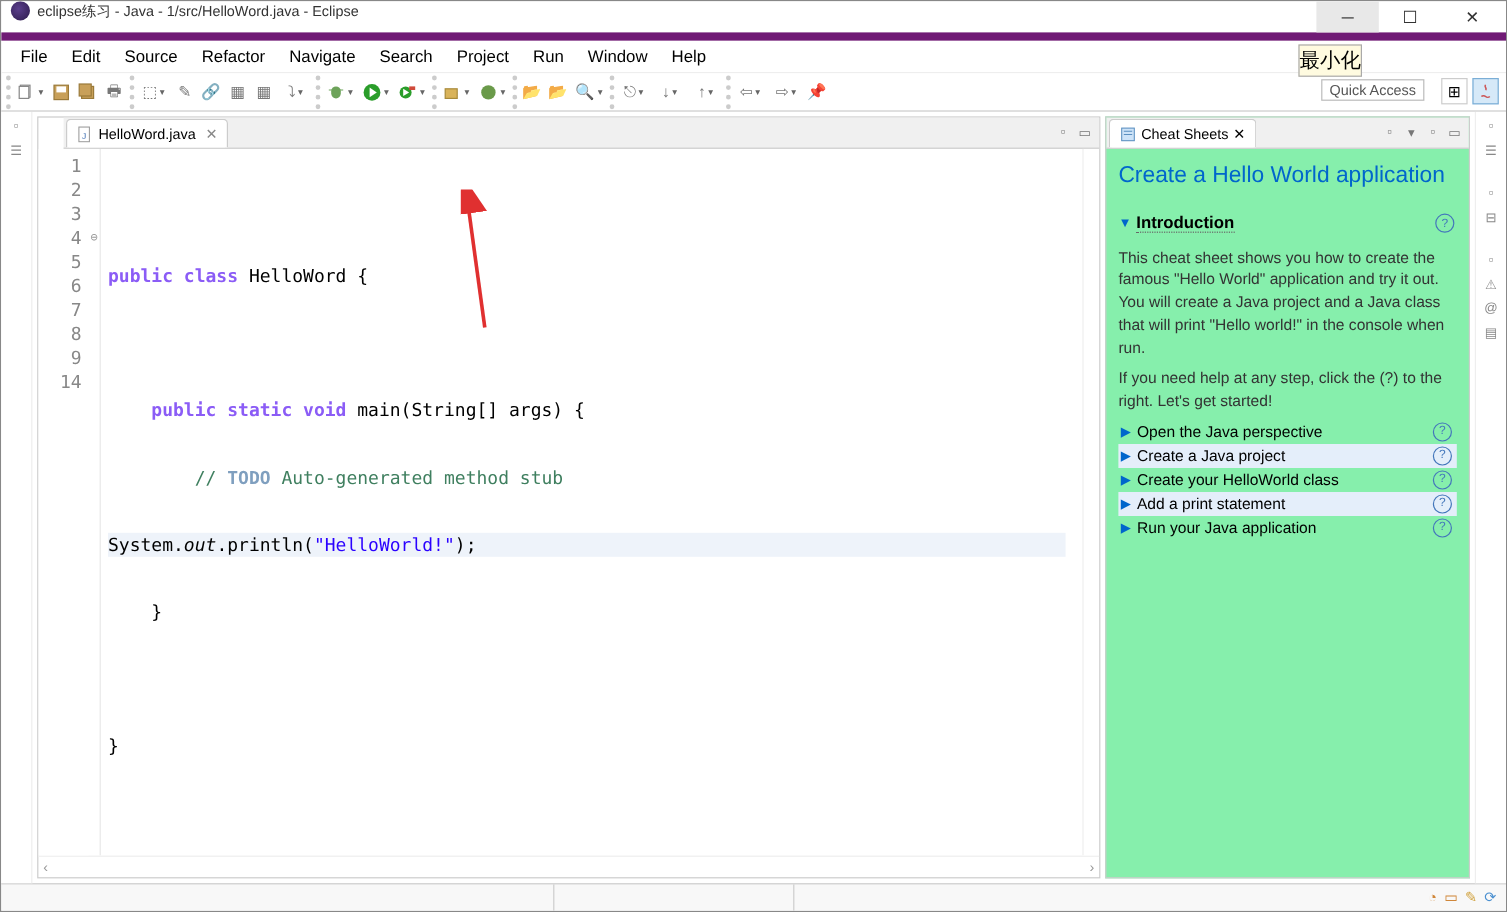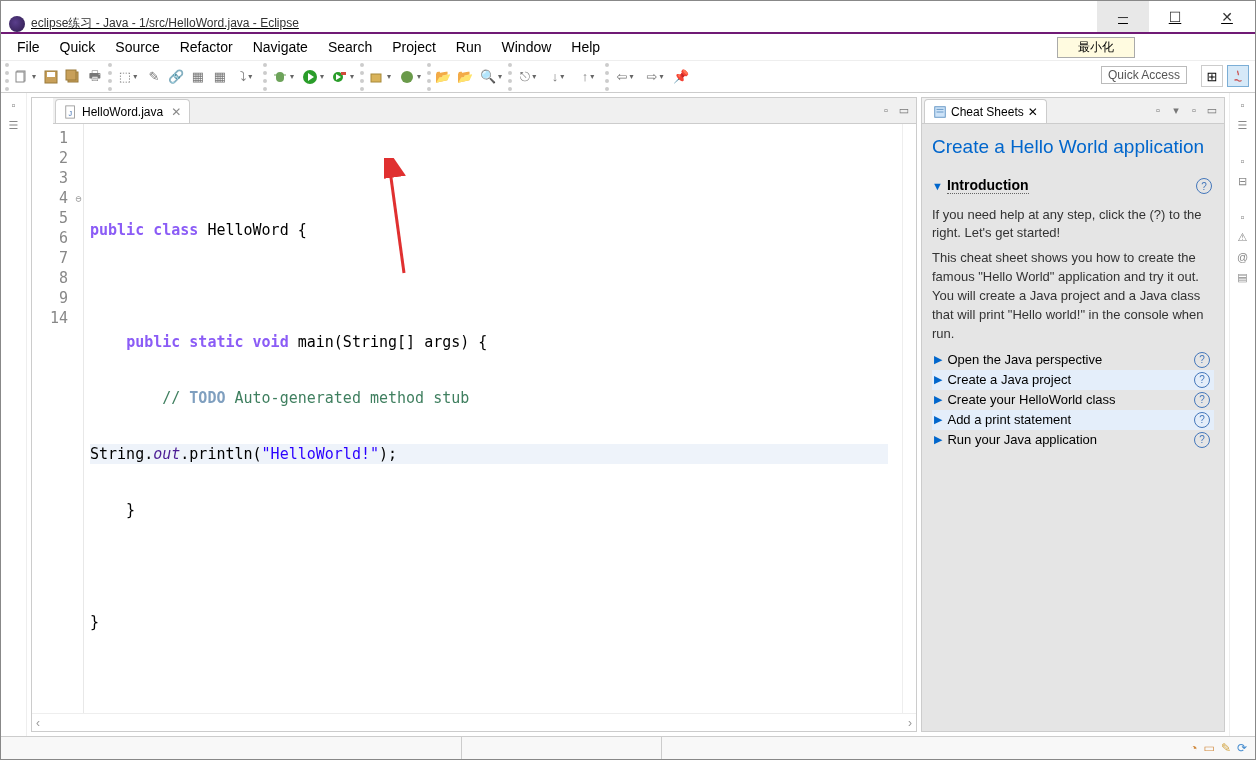--- a/index.html
+++ b/index.html
@@ -1,23 +1,23 @@
 <!DOCTYPE html>
 <html><head>
 <meta charset="utf-8">
 <style>
 * { box-sizing: border-box; margin: 0; padding: 0; }
 body { font-family: "Segoe UI", "Microsoft YaHei", sans-serif; font-size: 13px; background: #f5f5f5; width: 1256px; height: 760px; overflow: hidden; position: relative; border: 1px solid #888;}
-.titlebar { height: 33px; background: #fff; display: flex; align-items: flex-end; padding: 0 2px 0 8px; border-bottom: 2px solid #701a75; text-decoration: underline;}
+.titlebar { height: 33px; background: #fff; display: flex; align-items: flex-start; padding: 0 2px 0 8px; border-bottom: 7px solid #701a75;}
 .titlebar .app-icon { width: 16px; height: 16px; background: radial-gradient(circle at 40% 40%, #5a3e8c, #2c1a4a); border-radius: 50%; margin-right: 6px;}
 .titlebar .title { flex: 1; font-size: 12px; color: #333;}
 .titlebar .win-btns { display: flex; height: 100%;}
 .titlebar .win-btn { width: 52px; display: flex; align-items: center; justify-content: center; font-size: 14px; color: #333; cursor: pointer;}
 .titlebar .win-btn.min { background: #e8e8e8; position: relative;}
-.titlebar .tooltip { position: absolute; top: 36px; right: 120px; background: #fffbe0; border: 1px solid #aaa; padding: 1px 20px; font-size: 12px; z-index: 100;}
+.titlebar .tooltip { position: absolute; top: 36px; right: 120px; background: #fffbe0; border: 1px solid #aaa; padding: 1px 0; font-size: 17px; z-index: 100;}
 .menubar { height: 27px; background: #fff; display: flex; align-items: center; padding: 0 8px; font-size: 14px; gap: 4px; border-bottom: 1px solid #eee;}
 .menubar span { padding: 2px 8px; cursor: pointer;}
 .toolbar { height: 32px; background: #fff; display: flex; align-items: center; padding: 0 4px; gap: 2px; border-bottom: 1px solid #ccc; position: relative;}
 .tool-group { display:flex; align-items:center; border-left: 4px dotted #ccc; padding-left: 1px; height: 28px;}
 .tool-btn { width: 20px; height: 20px; border: 1px solid transparent; display: inline-flex; align-items: center; justify-content: center; cursor: pointer; margin: 0 1px; border-radius: 2px; color: #777;}
 .tool-btn.drop { width: 28px; position: relative;}
 .tool-btn.drop::after { content: '▾'; font-size: 8px; color: #666; margin-left: 2px;}
 .tool-btn svg { width: 16px; height: 16px; }
 .tool-run svg circle { fill: #2a9d2a; }
 .tool-debug svg path { fill: #6da35a; }
@@ -41,25 +41,25 @@
 .line-numbers div { height: 20px; line-height: 20px;}
 .fold-marker { width: 10px; border-right: 1px solid #e8e8e8; padding-top: 4px;}
 .fold-marker div { height: 20px; display:flex; align-items:center; justify-content:center; color:#999; font-size: 10px;}
 .code-text { flex: 1; padding: 4px 0 0 6px; white-space: pre; color: #000; position: relative;}
 .code-line { height: 20px; line-height: 20px;}
 .code-line.hl { background: #eef3fa; margin-right: 14px;}
 .kw { color: #8b5cf6; font-weight: bold; }
 .str { color: #2a00ff; }
 .com { color: #3f7f5f; }
 .todo { color: #7f9fbf; font-weight: bold;}
-.field-ref { color: #4c1d95; font-style: italic;}
+.field-ref { color: #000000; font-style: italic;}
 .ruler { width: 14px; background: #fff; border-left: 1px solid #eee;}
 .scroll-h { height: 18px; border-top: 1px solid #eee; display: flex; align-items: center; padding: 0 4px; color: #999; font-size: 12px;}
 .scroll-h span:first-child { margin-right: auto;}
-.cheat-panel { width: 304px; border: 1px solid #ccc; margin: 4px 4px 4px 2px; display: flex; flex-direction: column; background: #e5e5e5;}
+.cheat-panel { width: 304px; border: 1px solid #ccc; margin: 4px 4px 4px 2px; display: flex; flex-direction: column; background: #86efac;}
 .cheat-tabs { height: 26px; display: flex; align-items: flex-end; background: #f0f0f0; border-bottom: 1px solid #ccc; position: relative;}
 .cheat-tab { height: 24px; padding: 0 8px; display: flex; align-items: center; gap: 4px; background: #fff; border: 1px solid #ccc; border-bottom: none; border-radius: 4px 4px 0 0; margin-left: 2px; font-size: 12px;}
 .cheat-body { flex: 1; overflow: auto; padding: 10px 10px 10px 10px;}
 .cheat-title { font-size: 19px; font-weight: 400; color: #0066cc; margin-bottom: 12px; line-height: 1.4;}
 .cheat-h { font-size: 14px; font-weight: 600; color: #000; margin: 4px 0 6px 0; display:inline-block; border-bottom: 1px dotted #666; cursor: pointer;}
 .cheat-h-wrap { display: flex; align-items: center; gap: 4px;}
 .cheat-h-wrap .arrow { color: #0066cc; font-size: 11px;}
 .help-q { margin-left: auto; width: 16px; height: 16px; border: 1px solid #4477bb; border-radius: 50%; color: #4477bb; font-size: 10px; display: inline-flex; align-items:center; justify-content:center; cursor:pointer; margin-right: 2px;}
 .cheat-text { font-size: 13px; color: #333; line-height: 1.45; margin: 6px 0;}
 .cheat-link { color: #0066cc; cursor: pointer; display: flex; align-items: center; gap: 6px; margin: 8px 0 10px 22px;}
@@ -81,21 +81,21 @@
   <div class="win-btns">
     <div class="win-btn min">─</div>
     <div class="win-btn">☐</div>
     <div class="win-btn">✕</div>
   </div>
   <div class="tooltip">最小化</div>
 </div>
 
 <div class="menubar">
   <span>File</span>
-  <span>Quick</span>
+  <span>Edit</span>
   <span>Source</span>
   <span>Refactor</span>
   <span>Navigate</span>
   <span>Search</span>
   <span>Project</span>
   <span>Run</span>
   <span>Window</span>
   <span>Help</span>
 </div>
 
@@ -235,21 +235,21 @@
           <div></div>
           <div></div>
           <div></div>
       </div>
       <div class="code-text">
         <div class="code-line"><span></span></div>
         <div class="code-line"><span class="kw">public</span><span> </span><span class="kw">class</span><span> HelloWord {</span></div>
         <div class="code-line"><span></span></div>
         <div class="code-line"><span>    </span><span class="kw">public</span><span> </span><span class="kw">static</span><span> </span><span class="kw">void</span><span> main(String[] args) {</span></div>
         <div class="code-line"><span class="com">        // </span><span class="todo">TODO</span><span class="com"> Auto-generated method stub</span></div>
-        <div class="code-line hl"><span>String.</span><span class="field-ref">out</span><span>.println(</span><span class="str">"HelloWorld!"</span><span>);</span></div>
+        <div class="code-line hl"><span>System.</span><span class="field-ref">out</span><span>.println(</span><span class="str">"HelloWorld!"</span><span>);</span></div>
         <div class="code-line"><span>    }</span></div>
         <div class="code-line"><span></span></div>
         <div class="code-line"><span>}</span></div>
         <div class="code-line"><span></span></div>
         <svg class="arrow-annot" width="40" height="120">
           <defs>
               <marker id="ah" markerWidth="10" markerHeight="10" refX="5" refY="5" orient="auto">
                 <polygon points="0,0 10,5 0,10" fill="#e03030"></polygon>
               </marker>
             </defs>
@@ -282,22 +282,22 @@
         <div>▭</div>
       </div>
     </div>
     <div class="cheat-body">
       <div class="cheat-title">Create a Hello World application</div>
       <div class="cheat-h-wrap">
         <span class="arrow">▼</span>
         <span class="cheat-h">Introduction</span>
         <span class="help-q">?</span>
       </div>
+      <div class="cheat-text">This cheat sheet shows you how to create the famous "Hello World" application and try it out. You will create a Java project and a Java class that will print "Hello world!" in the console when run.</div>
       <div class="cheat-text">If you need help at any step, click the (?) to the right. Let's get started!</div>
-      <div class="cheat-text">This cheat sheet shows you how to create the famous "Hello World" application and try it out. You will create a Java project and a Java class that will print "Hello world!" in the console when run.</div>
       <div class="cheat-step">
           <span class="arrow">▶</span>
           <span>Open the Java perspective</span>
           <span class="help-q">?</span>
         </div>
       <div class="cheat-step alt">
           <span class="arrow">▶</span>
           <span>Create a Java project</span>
           <span class="help-q">?</span>
         </div>

